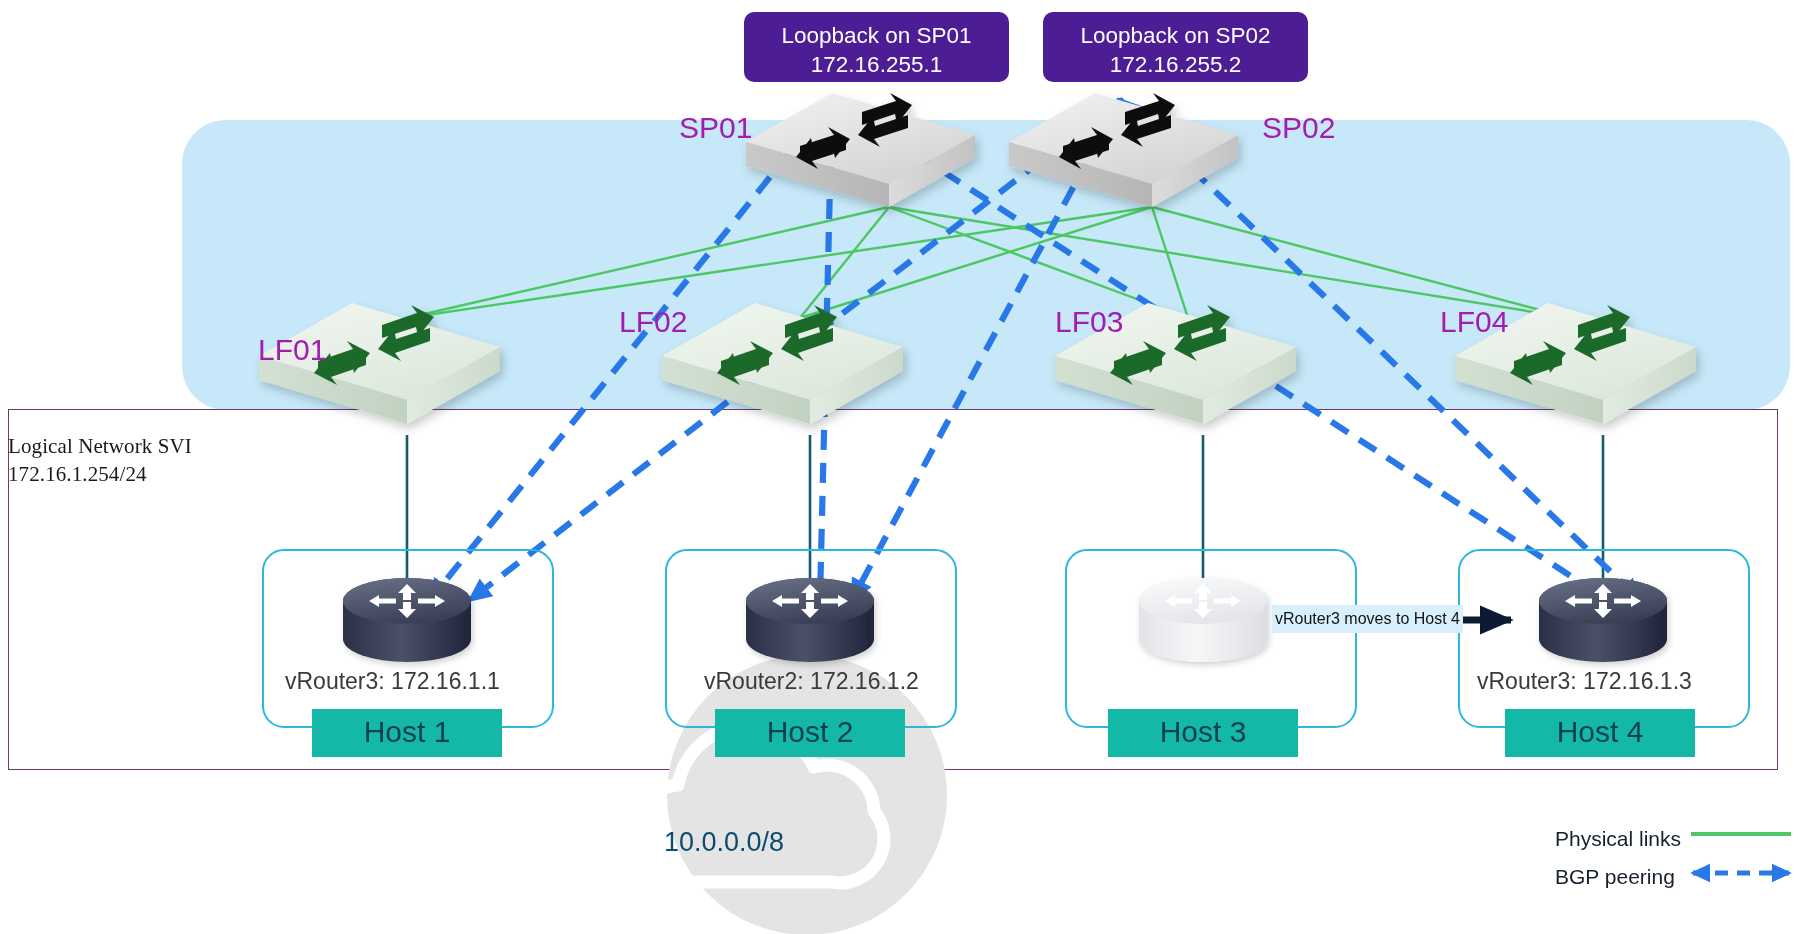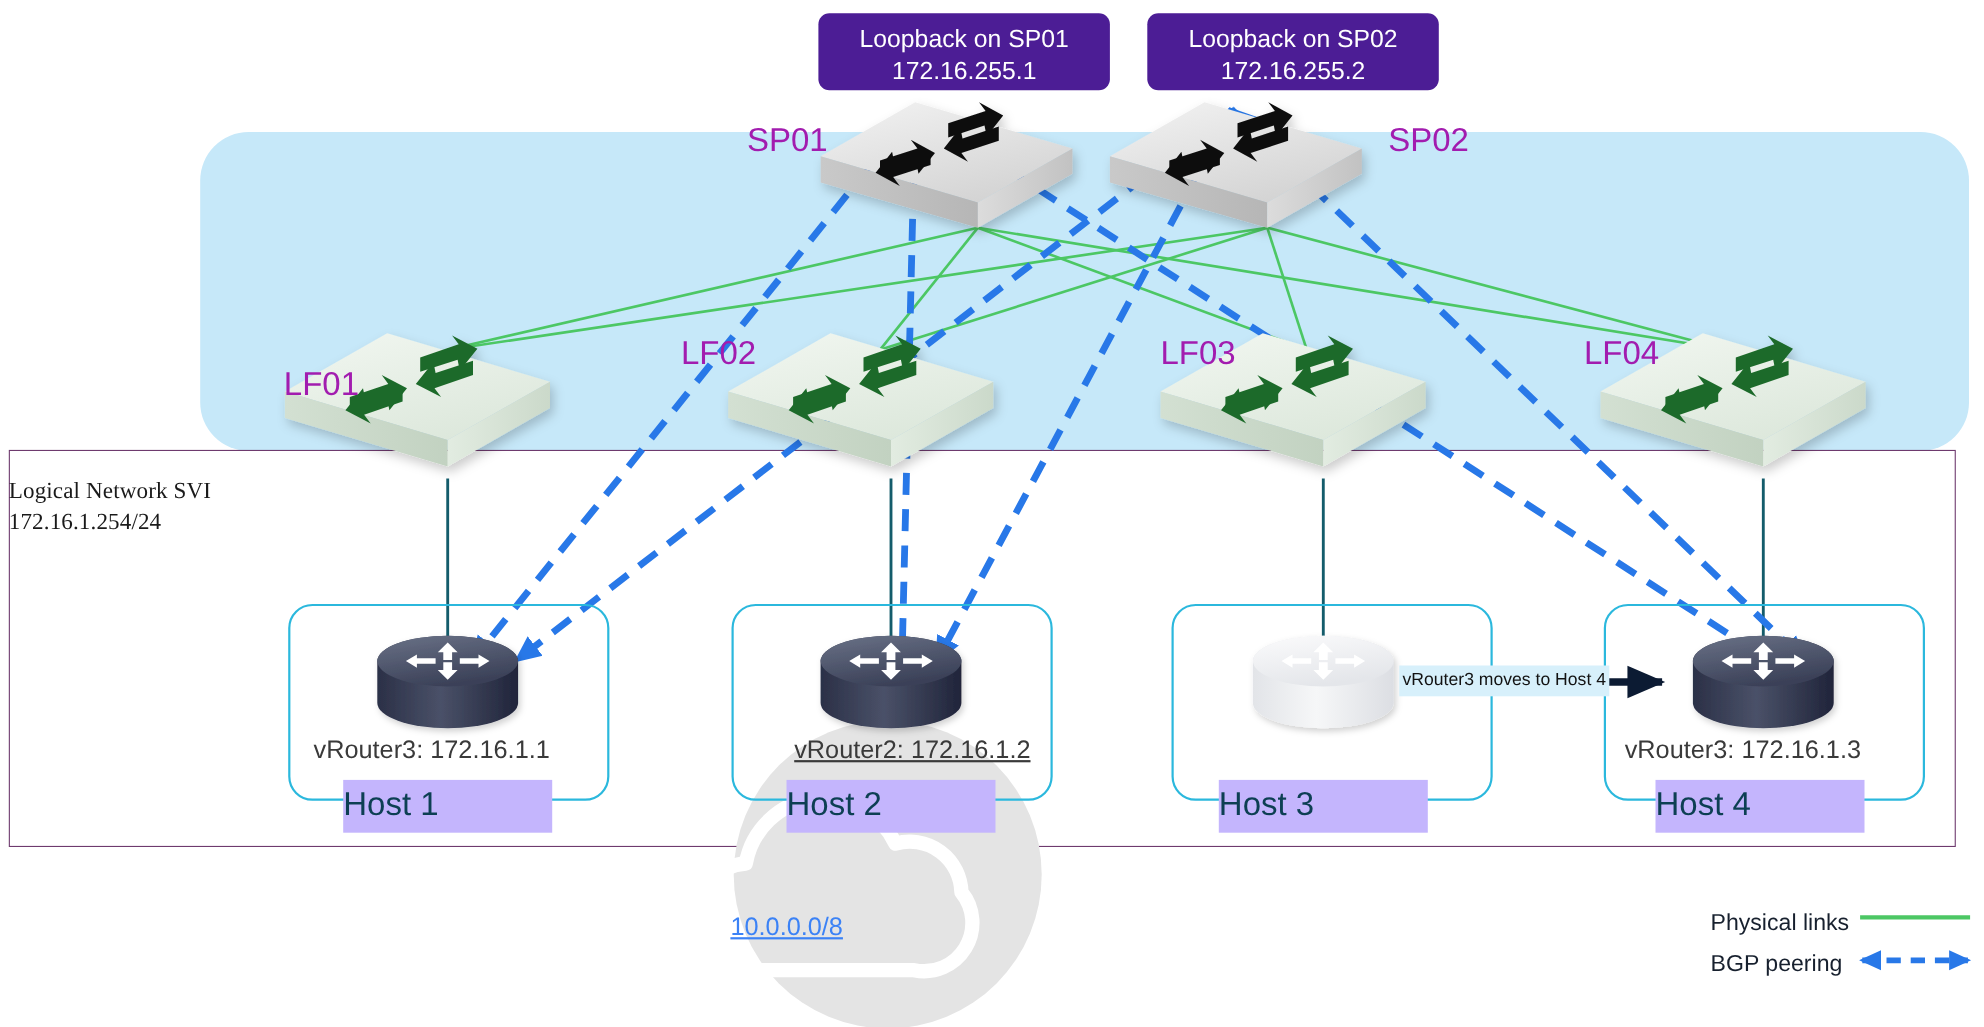--- a/index.html
+++ b/index.html
@@ -31,37 +31,37 @@
   .lbl-lf03{left:1055px;top:305px;}
   .lbl-lf04{left:1440px;top:305px;}
 
   
   .hostbox{border:2.1px solid #2bb8dd;border-radius:22px;background:transparent;}
   .hb1{left:262px;top:549px;width:288px;height:175px;}
   .hb2{left:665px;top:549px;width:288px;height:175px;}
   .hb3{left:1065px;top:549px;width:288px;height:175px;}
   .hb4{left:1458px;top:549px;width:288px;height:175px;}
 
-  .hostchip{background:#c4b5fd;color:#0d3f53;font-size:30px;line-height:46px;
-            height:48px;}
+  .hostchip{background:#14b8a6;color:#0d3f53;font-size:30px;line-height:46px;
+            text-align:center;height:48px;}
   .hc1{left:312px;top:709px;width:190px;}
   .hc2{left:715px;top:709px;width:190px;}
   .hc3{left:1108px;top:709px;width:190px;}
   .hc4{left:1505px;top:709px;width:190px;}
 
   .vrlabel{color:#3a3a3a;font-size:23px;line-height:27px;white-space:nowrap;}
   .vr1{left:285px;top:668px;}
-  .vr2{left:722px;top:668px;text-decoration:underline;}
+  .vr2{left:704px;top:668px;}
   .vr4{left:1477px;top:668px;}
 
   .movelabel{left:1272px;top:605px;background:#d7f0fb;color:#121212;
              font-size:16px;line-height:26px;padding:1px 3px;white-space:nowrap;}
 
   
-  .cloudlabel{left:664px;top:826px;color:#3b82f6;font-size:23px;line-height:32px;white-space:nowrap;text-decoration:underline;}
+  .cloudlabel{left:664px;top:826px;color:#0c4a6e;font-size:27px;line-height:32px;white-space:nowrap;}
 
   
   .legend{left:1533px;top:820px;width:255px;}
   .legrow{display:flex;align-items:center;justify-content:flex-start;height:38px;margin-left:22px;}
   .legtext{color:#17202e;font-size:21px;line-height:24px;white-space:nowrap;width:148px;}
   .legswatch{width:100px;height:24px;}
 </style>
 </head>
 <body>
 

